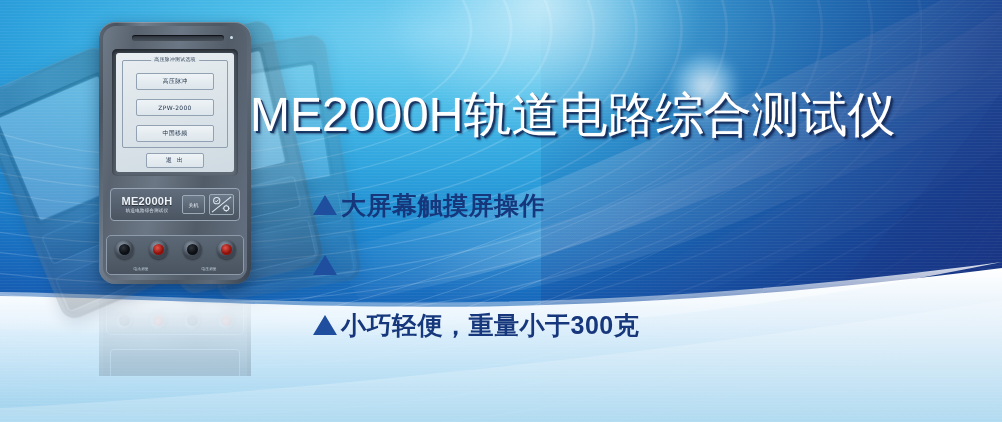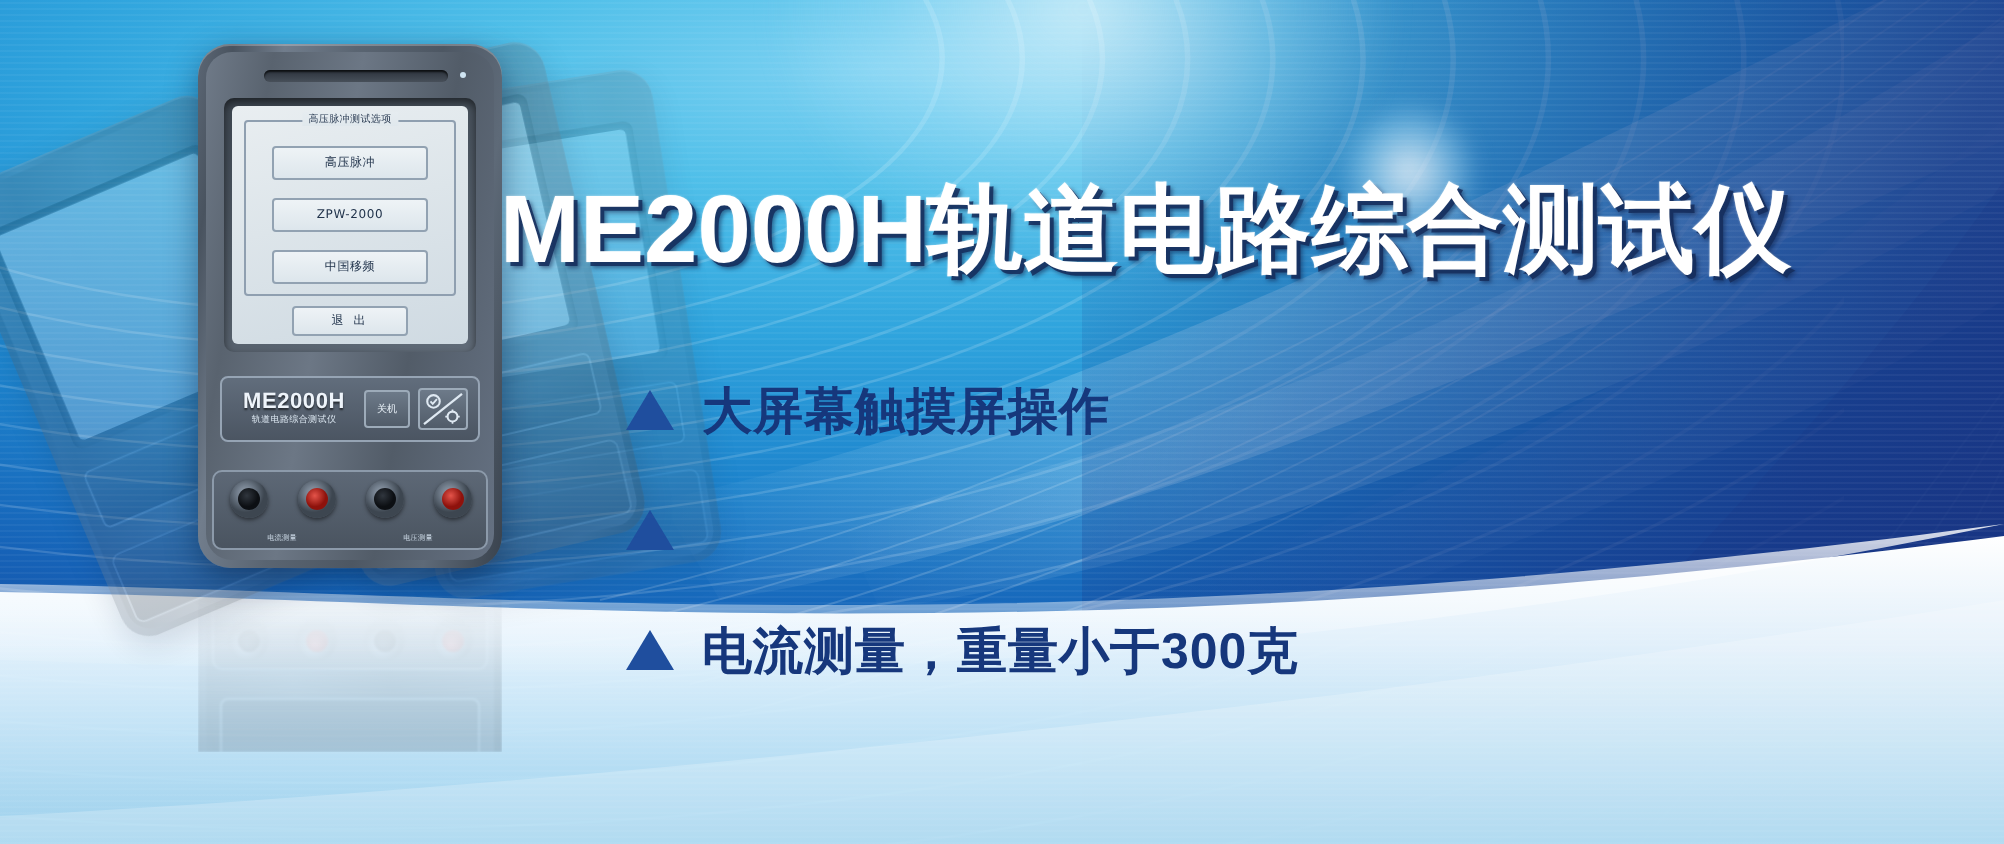--- a/index.html
+++ b/index.html
@@ -199,32 +199,32 @@
     filter:blur(.6px);
     overflow:hidden;
   }
   .reflection .rdev{
     position:absolute;left:0;top:-172px;width:152px;height:262px;
   }
 
   
   .title{
     position:absolute;left:250px;top:83px;
-    font-size:48px;font-weight:bold;color:#ffffff;
+    font-size:48px;font-weight:normal;color:#ffffff;
     letter-spacing:0px;white-space:nowrap;
     font-family:"Liberation Sans","DejaVu Sans",sans-serif;
     text-shadow:
       2px 2px 0 rgba(21,45,92,.85),
       3px 3px 2px rgba(16,36,78,.55),
       0 0 1px rgba(255,255,255,.6);
   }
 
   .bullets{position:absolute;left:313px;top:182px;}
   .bullet{
-    display:flex;align-items:center;gap:14px;
+    display:flex;align-items:center;gap:4px;
     height:46px;margin-bottom:14px;
   }
   .tri{
     width:0;height:0;
     border-left:12px solid transparent;
     border-right:12px solid transparent;
     border-bottom:20px solid #1f4e9e;
     flex:0 0 auto;
   }
   .bullet-text{
@@ -463,17 +463,17 @@
   <div class="bullets">
     <div class="bullet">
       <span class="tri"></span>
       <span class="bullet-text">大屏幕触摸屏操作</span>
     </div>
     <div class="bullet">
       <span class="tri"></span>
     </div>
     <div class="bullet">
       <span class="tri"></span>
-      <span class="bullet-text">电流测量，重量小于300克</span>
+      <span class="bullet-text">小巧轻便，重量小于300克</span>
     </div>
   </div>
 
 </div>
 
 </body></html>

